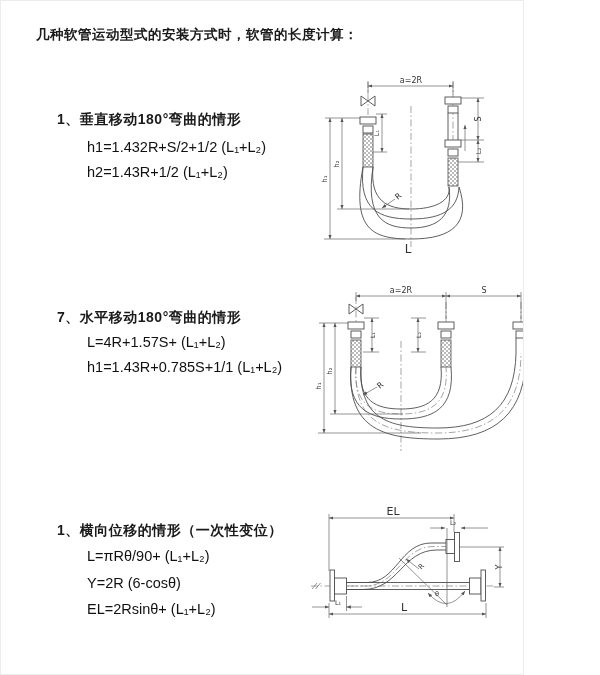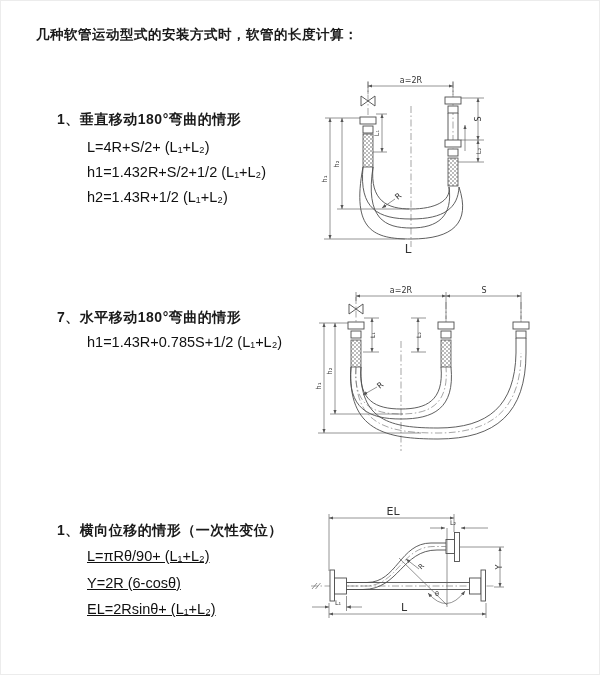--- a/index.html
+++ b/index.html
@@ -1,30 +1,30 @@
 <!DOCTYPE html>
 <html><head>
 <meta charset="utf-8">
 <style>
   html,body{margin:0;padding:0;background:#ffffff;}
   #page{
-    position:relative;width:600px;height:675px;background:#ffffff;
+    position:relative;width:524px;height:675px;background:#ffffff;
     font-family:"Liberation Sans","DejaVu Sans",sans-serif;color:#1a1a1a;
     overflow:hidden;border:1px solid #ececec;box-sizing:border-box;
   }
   .doc-title{
     position:absolute;left:35px;top:25px;font-size:13.5px;font-weight:bold;
     letter-spacing:.5px;color:#1a1a1a;
   }
   .section{position:absolute;left:56px;}
   .section-heading{font-size:14px;font-weight:bold;letter-spacing:.5px;color:#1a1a1a;}
   .formulas{position:absolute;left:30px;}
   .formula{font-size:14.5px;line-height:15px;color:#111;white-space:pre;}
   .gap-a .formula{margin-bottom:10px;}
-  .gap-b .formula{margin-bottom:11.5px;text-decoration:underline;}
+  .gap-b .formula{margin-bottom:11.5px;}
   #sec1{top:110px;} #sec1 .formulas{top:29px;}
   #sec2{top:308px;} #sec2 .formulas{top:26px;}
   #sec3{top:521px;} #sec3 .formulas{top:27px;}
   svg{position:absolute;}
   #dwg1{left:305px;top:70px;}
   #dwg2{left:305px;top:280px;}
   #dwg3{left:300px;top:500px;}
   svg .ln{stroke:#4d4d4d;stroke-width:.9;fill:none;}
   svg .thin{stroke:#5a5a5a;stroke-width:.65;fill:none;}
   svg .cl{stroke:#6a6a6a;stroke-width:.6;fill:none;stroke-dasharray:7 2.5 1.5 2.5;}
@@ -34,30 +34,30 @@
 </head>
 <body>
 
 <div id="page">
 
   <div class="doc-title">几种软管运动型式的安装方式时，软管的长度计算：</div>
 
   <div class="section" id="sec1">
     <div class="section-heading">1、垂直移动180°弯曲的情形</div>
     <div class="formulas gap-a">
-      <div class="formula">L=4R+S/2+ (L₁+L₂)</div>
       <div class="formula">h1=1.432R+S/2+1/2 (L₁+L₂)</div>
       <div class="formula">h2=1.43R+1/2 (L₁+L₂)</div>
     </div>
   </div>
 
   <div class="section" id="sec2">
     <div class="section-heading">7、水平移动180°弯曲的情形</div>
     <div class="formulas gap-a">
-      <div class="formula">h1=1.43R+0.785S+1/2 (L₁+L₂)</div>
+      <div class="formula">L=4R+1.57S+ (L₁+L₂)</div>
+      <div class="formula">h1=1.43R+0.785S+1/1 (L₁+L₂)</div>
     </div>
   </div>
 
   <div class="section" id="sec3">
     <div class="section-heading">1、横向位移的情形（一次性变位）</div>
     <div class="formulas gap-b">
       <div class="formula">L=πRθ/90+ (L₁+L₂)</div>
       <div class="formula">Y=2R (6-cosθ)</div>
       <div class="formula">EL=2Rsinθ+ (L₁+L₂)</div>
     </div>

